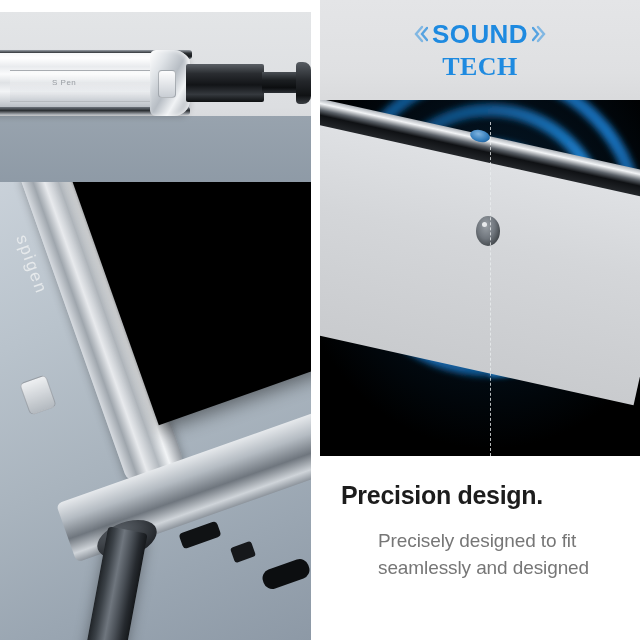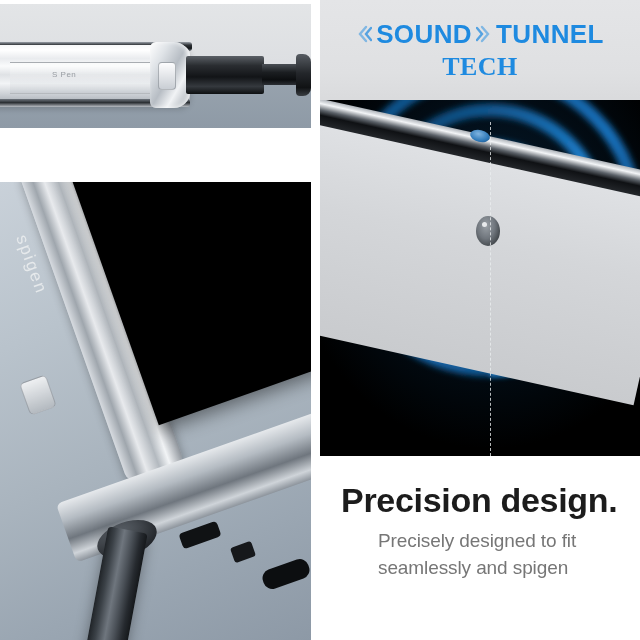--- a/index.html
+++ b/index.html
@@ -4,21 +4,21 @@
 <style>
   html,body{margin:0;padding:0;background:#ffffff;}
   body{width:640px;height:640px;overflow:hidden;font-family:"Liberation Sans",sans-serif;}
 
   .page{position:relative;width:640px;height:640px;background:#ffffff;}
 
   
   .col-left{position:absolute;left:0;top:0;width:311px;height:640px;}
 
   
-  .panel-tl{position:absolute;left:0;top:4px;width:311px;height:124px;overflow:hidden;
+  .panel-tl{position:absolute;left:0;top:12px;width:311px;height:173px;overflow:hidden;
             background:linear-gradient(180deg,#e3e5e7 0%,#dcdee1 55%,#d9dbde 60%,#98a3ae 60.5%,#93a0ac 100%);}
   .tl-floor{position:absolute;left:0;bottom:0;width:100%;height:40%;
             background:linear-gradient(180deg,#98a3ae 0%,#8e9aa6 100%);}
 
   .case-body{position:absolute;left:-40px;top:41px;width:230px;height:62px;
              border-radius:4px 10px 10px 4px;
              background:linear-gradient(180deg,#f7f8f9 0%,#ffffff 8%,#e9ebee 22%,#fafbfc 34%,
                         #dfe2e5 48%,#f2f4f6 62%,#cfd3d8 78%,#aeb4bb 92%,#8e959d 100%);
              box-shadow:0 2px 6px rgba(0,0,0,.18);}
   .case-top-rail{position:absolute;left:-40px;top:38px;width:232px;height:9px;
@@ -106,21 +106,21 @@
             transform:rotate(12.5deg);
             background:radial-gradient(ellipse at 40% 35%,#7fb4e0,#2f79b8 60%,#15477a 100%);}
   .cam-dot{position:absolute;left:156px;top:116px;width:24px;height:30px;border-radius:50%;
             background:radial-gradient(ellipse at 42% 32%,#9aa0a6 0%,#70767d 45%,#3d4246 80%,#23262a 100%);}
   .cam-spec{position:absolute;left:162px;top:122px;width:5px;height:5px;border-radius:50%;background:#e8eaec;}
   .dash-line{position:absolute;left:170px;top:22px;width:0;height:334px;
             border-left:1.5px dashed rgba(235,238,240,.78);}
 
   
   .panel-text{position:absolute;left:0;top:456px;width:320px;height:184px;background:#fff;}
-  .cap-title{position:absolute;left:21px;top:25px;font-size:34px;font-weight:700;color:#1c1c1c;
+  .cap-title{position:absolute;left:21px;top:25px;font-size:25px;font-weight:700;color:#1c1c1c;
             letter-spacing:-.3px;}
   .cap-sub{position:absolute;left:21px;top:72px;font-size:19px;color:#767676;line-height:1.42;
             letter-spacing:-.1px;}
   .cap-sub div{white-space:nowrap;margin-left:37px;}
 </style>
 </head>
 <body>
 
 <div class="page">
 
@@ -168,21 +168,20 @@
               <path d="M15 5 L10 11 L15 17" stroke="#1e8ae0" stroke-width="2.4" fill="none" stroke-linecap="round" opacity=".8"></path>
             </svg>
           </span>
           <span>SOUND</span>
           <span class="chev">
             <svg width="16" height="22" viewBox="0 0 16 22">
               <path d="M1 5 L6 11 L1 17" stroke="#1e8ae0" stroke-width="2.4" fill="none" stroke-linecap="round" opacity=".8"></path>
               <path d="M6 4 L12 11 L6 18" stroke="#1e8ae0" stroke-width="2.4" fill="none" stroke-linecap="round" opacity=".55"></path>
             </svg>
           </span>
-          <span>TUNNEL</span>
         </div>
         <div class="ttl-line2">TECH</div>
       </div>
     </div>
 
     <div class="panel-sound">
       <svg class="sound-svg" width="320" height="356" viewBox="0 0 320 356">
         <defs>
           <radialGradient id="g1" cx="53%" cy="36%" r="62%">
             <stop offset="0%" stop-color="#000000"></stop>
@@ -225,17 +224,17 @@
       <div class="spk-dot"></div>
       <div class="cam-dot"></div>
       <div class="cam-spec"></div>
       <div class="dash-line"></div>
     </div>
 
     <div class="panel-text">
       <div class="cap-title">Precision design.</div>
       <div class="cap-sub">
         <div>Precisely designed to fit</div>
-        <div>seamlessly and spigen</div>
+        <div>seamlessly and designed</div>
       </div>
     </div>
   </div>
 </div>
 
 </body></html>

